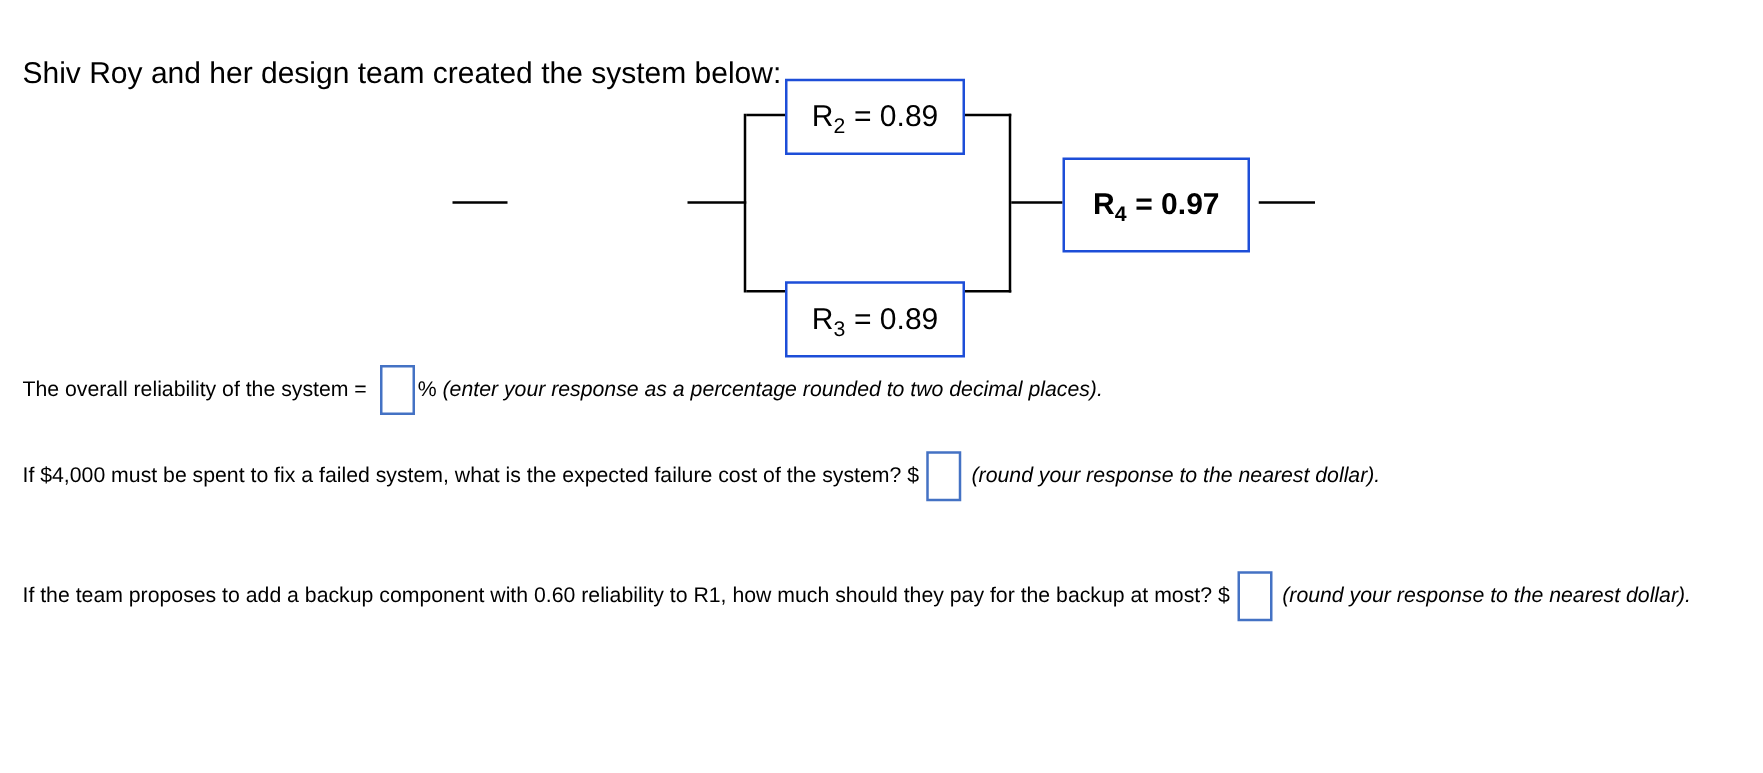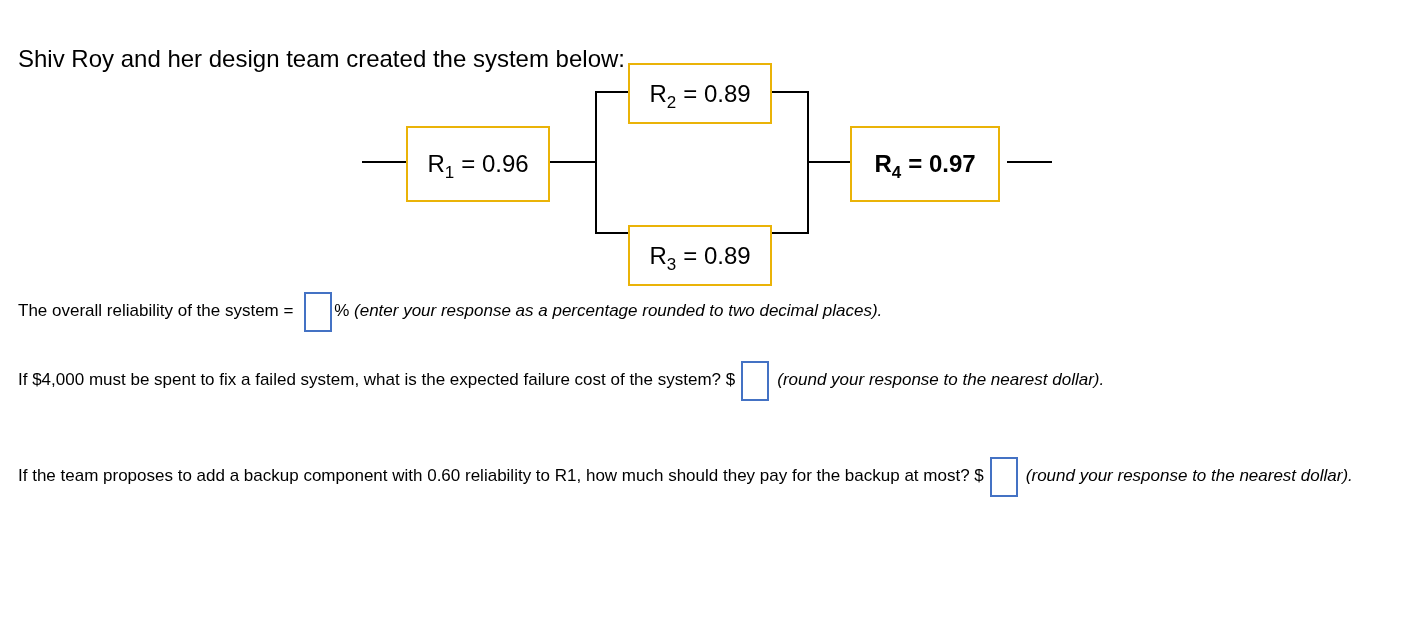--- a/index.html
+++ b/index.html
@@ -13,21 +13,21 @@
   }
   .title {
     position: absolute; left: 18px; top: 8px;
     font-size: 24px; line-height: 30px; white-space: nowrap; margin-top: 36px;
   }
 
   
   .diagram { position: absolute; left: 360px; top: 60px; width: 700px; height: 212px; }
   .comp {
     position: absolute; box-sizing: border-box;
-    border: 2px solid #eab308; background: #fff;
+    border: 2px solid #1d4ed8; background: #fff;
     display: flex; align-items: center; justify-content: center;
     font-size: 24px; white-space: nowrap;
   }
   .comp sub { font-size: 17px; line-height: 0; }
   .comp .eq { margin-left: 7px; }
   #comp-r1 { left: 46px;  top: 66px;  width: 144px; height: 76px; }
   #comp-r2 { left: 268px; top: 3px;   width: 144px; height: 61px; }
   #comp-r3 { left: 268px; top: 144px; width: 144px; height: 61px; margin-top: 21px; }
   #comp-r4 { left: 490px; top: 66px;  width: 150px; height: 76px; font-weight: bold; }
   .wire { position: absolute; background: #000; }
@@ -70,23 +70,20 @@
   <div class="wire w-r1-rail"></div>
   <div class="wire w-left-rail"></div>
   <div class="wire w-top-left"></div>
   <div class="wire w-top-right"></div>
   <div class="wire w-bottom-left"></div>
   <div class="wire w-bottom-right"></div>
   <div class="wire w-right-rail"></div>
   <div class="wire w-rail-r4"></div>
   <div class="wire w-out"></div>
 
-  <div class="comp" id="comp-r1">
-    <span><span>R</span><sub>1</sub><span class="eq">= 0.96</span></span>
-  </div>
   <div class="comp" id="comp-r2">
     <span><span>R</span><sub>2</sub><span class="eq">= 0.89</span></span>
   </div>
   <div class="comp" id="comp-r3">
     <span><span>R</span><sub>3</sub><span class="eq">= 0.89</span></span>
   </div>
   <div class="comp" id="comp-r4">
     <span><span>R</span><sub>4</sub><span class="eq">= 0.97</span></span>
   </div>
 </div>

